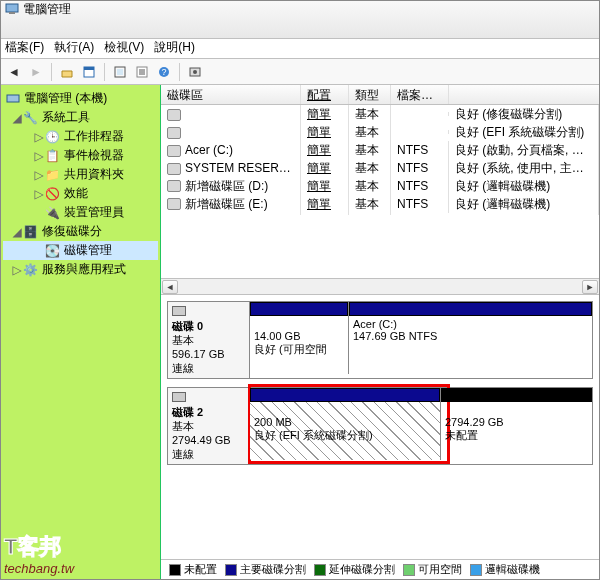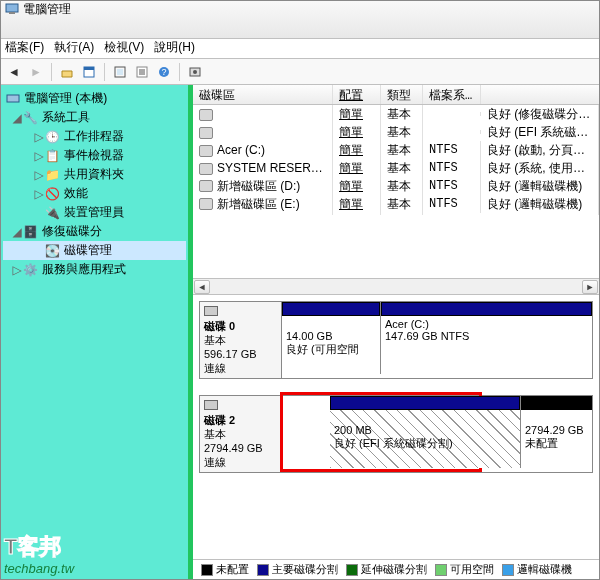--- a/index.html
+++ b/index.html
@@ -6,58 +6,58 @@
   body { margin: 0; font-family: "Microsoft JhengHei", "PMingLiU", Tahoma, sans-serif; font-size: 12px; background: #fff; width: 600px; height: 580px; overflow: hidden; }
   .window { border: 1px solid #888; width: 600px; height: 580px; display: flex; flex-direction: column; background: #fff; }
   .titlebar { height: 38px; background: linear-gradient(#f8f8f8,#e8e8e8); display: flex; align-items: flex-start; padding: 0 4px; border-bottom: 1px solid #c0c0c0; }
   .titlebar .icon { width: 14px; height: 14px; margin-right: 4px; }
   .menubar { height: 20px; display: flex; align-items: flex-start; padding: 0 4px; border-bottom: 1px solid #c0c0c0; gap: 10px; }
   .menubar span { cursor: default; }
   .toolbar { height: 26px; display: flex; align-items: center; padding: 0 4px; gap: 4px; border-bottom: 1px solid #c0c0c0; background: #f8f8f8; }
   .tool-btn { width: 18px; height: 18px; display: inline-flex; align-items: center; justify-content: center; color: #333; }
   .sep { width: 1px; height: 18px; background: #ccc; margin: 0 2px; }
   .body { flex: 1; display: flex; min-height: 0; }
-  .tree { width: 192px; border-right: 5px solid #22c55e; padding: 4px 2px; overflow: auto; background: #5eead4; }
+  .tree { width: 160px; border-right: 1px solid #22c55e; padding: 4px 2px; overflow: auto; background: #bef264; }
   .tree-node { display: flex; align-items: center; padding: 1px 2px; white-space: nowrap; }
   .tree-node.sel { background: #cce8ff; }
   .twisty { width: 12px; text-align: center; color: #666; }
   .ti { width: 16px; height: 16px; margin-right: 3px; display: inline-flex; align-items: center; justify-content: center; }
   .right { flex: 1; display: flex; flex-direction: column; min-width: 0; }
   .list { height: 210px; display: flex; flex-direction: column; border-bottom: 1px solid #c0c0c0; }
   .list-head { display: flex; background: linear-gradient(#fdfdfd,#ececec); border-bottom: 1px solid #c0c0c0; height: 20px; }
   .list-head .col, .list-row .col { padding: 2px 6px; border-right: 1px solid #e0e0e0; overflow: hidden; white-space: nowrap; text-overflow: ellipsis; }
   .col.v { width: 140px; flex-shrink:0;}
   .col.l { width: 48px; flex-shrink:0;text-decoration:underline;}
   .col.t { width: 42px; flex-shrink:0;}
-  .col.f { width: 58px; flex-shrink:0;font-family:Liberation Mono, monospace;}
+  .col.f { width: 58px; flex-shrink:0;}
   .col.s { flex: 1; }
   .list-rows { flex: 1; overflow: hidden; }
   .list-row { display: flex; height: 18px; align-items: center; }
   .vol-ico { width: 14px; height: 12px; background: #d8d8d8; border: 1px solid #888; border-radius: 2px; display: inline-block; margin-right: 4px; vertical-align: middle; }
   .hscroll { height: 16px; background: #f0f0f0; display: flex; align-items: center; border-top: 1px solid #c0c0c0; }
   .hs-btn { width: 16px; height: 14px; background: linear-gradient(#fdfdfd,#e5e5e5); border: 1px solid #bbb; border-radius:2px; margin: 0 1px; font-size:9px; text-align:center; line-height:12px; color:#444;}
   .hs-track { flex: 1; height: 14px; }
-  .disks { flex: 1; overflow: hidden; padding: 6px 6px 0 6px; display: flex; flex-direction: column; gap: 16px; }
+  .disks { flex: 1; overflow: hidden; padding: 6px 6px 0 6px; display: flex; flex-direction: column; gap: 8px; }
   .disk { display: flex; border: 1px solid #888; }
   .disk-side { width: 82px; background: #f5f5f5; border-right: 1px solid #888; padding: 3px 4px; font-size: 11px; line-height:14px; }
   .disk-side b { display: block; }
   .disk-layout { flex: 1; position: relative; }
   .part-row { height: 72px; display: flex; }
   .part { border-left: 1px solid #888; padding: 2px 4px; font-size: 11px; position: relative; overflow:hidden;}
   .part:first-child { border-left: none; }
   .part-top { height: 14px; margin: -2px -4px 2px -4px; }
   .primary-bar { background: #0b098f; border:1px solid #000; }
   .unalloc-bar { background: #000; border:1px solid #000; }
-  .hatched { background-image: repeating-linear-gradient(45deg, #999 0 1px, #fff 1px 8px); margin-left: 48px; }
+  .hatched { background-image: repeating-linear-gradient(45deg, #999 0 1px, #fff 1px 8px); }
   .redbox { position: absolute; border: 3px solid #e00; pointer-events:none; }
   .legend { height: 20px; display:flex; align-items:center; gap:8px; padding:0 8px; border-top:1px solid #c0c0c0; font-size:11px;}
   .leg { display:flex; align-items:center; gap:3px;}
   .swatch{width:12px;height:12px;border:1px solid #888;}
   .watermark { position: fixed; left: 4px; bottom: 18px; font-size: 22px; font-weight:bold; color:#777; font-family: Arial; -webkit-text-stroke: 1px #fff; }
-  .watermark2 { position: fixed; left: 4px; bottom: 4px; font-size: 13px; color:#15803d; font-style:italic;}
+  .watermark2 { position: fixed; left: 4px; bottom: 4px; font-size: 13px; color:#7f1d1d; font-style:italic;}
   .disk-ico{width:14px;height:10px;background:#ccc;border:1px solid #666;display:inline-block;margin-right:3px;}
 </style>
 </head>
 <body>
 
 <div class="window">
   <div class="titlebar">
     <span class="icon">
       <svg width="14" height="14">
           <rect x="1" y="3" width="12" height="8" fill="#87b5e0" stroke="#2a5a8a"></rect>

